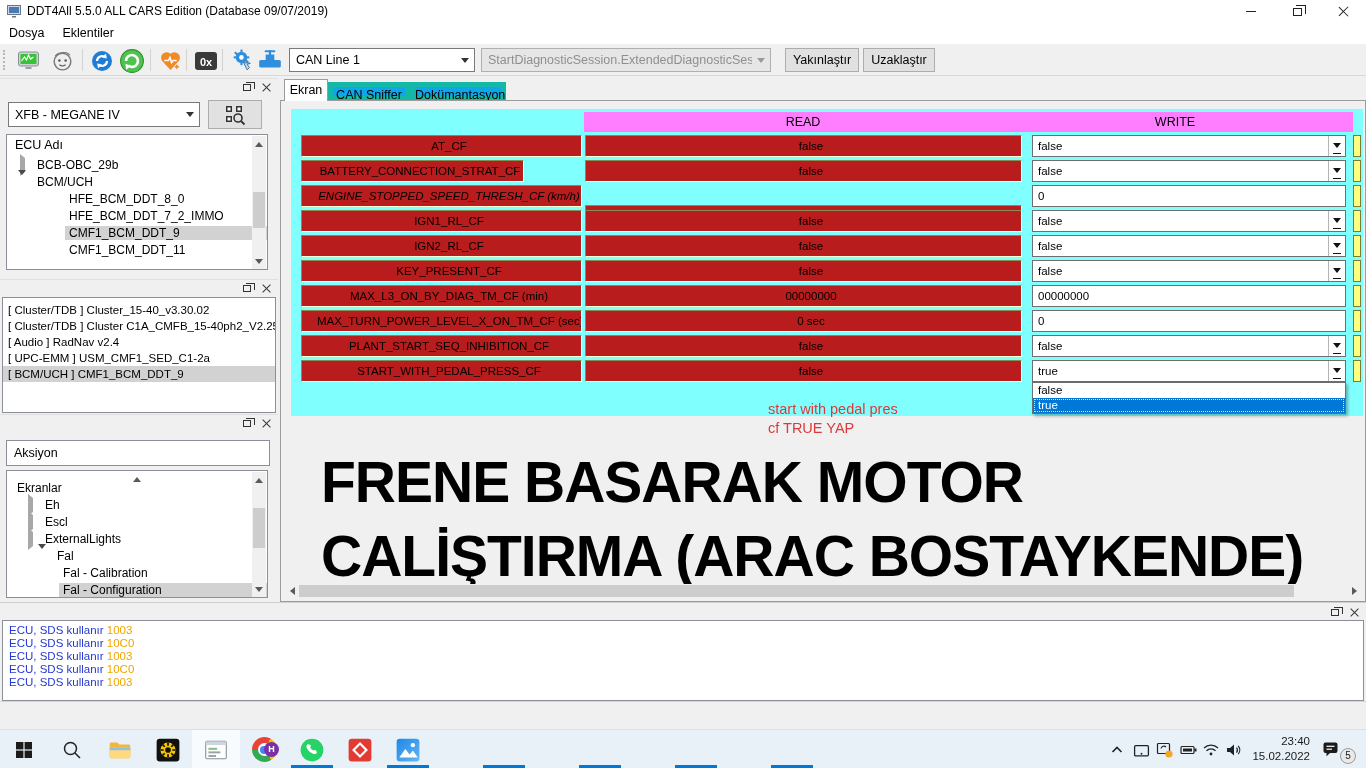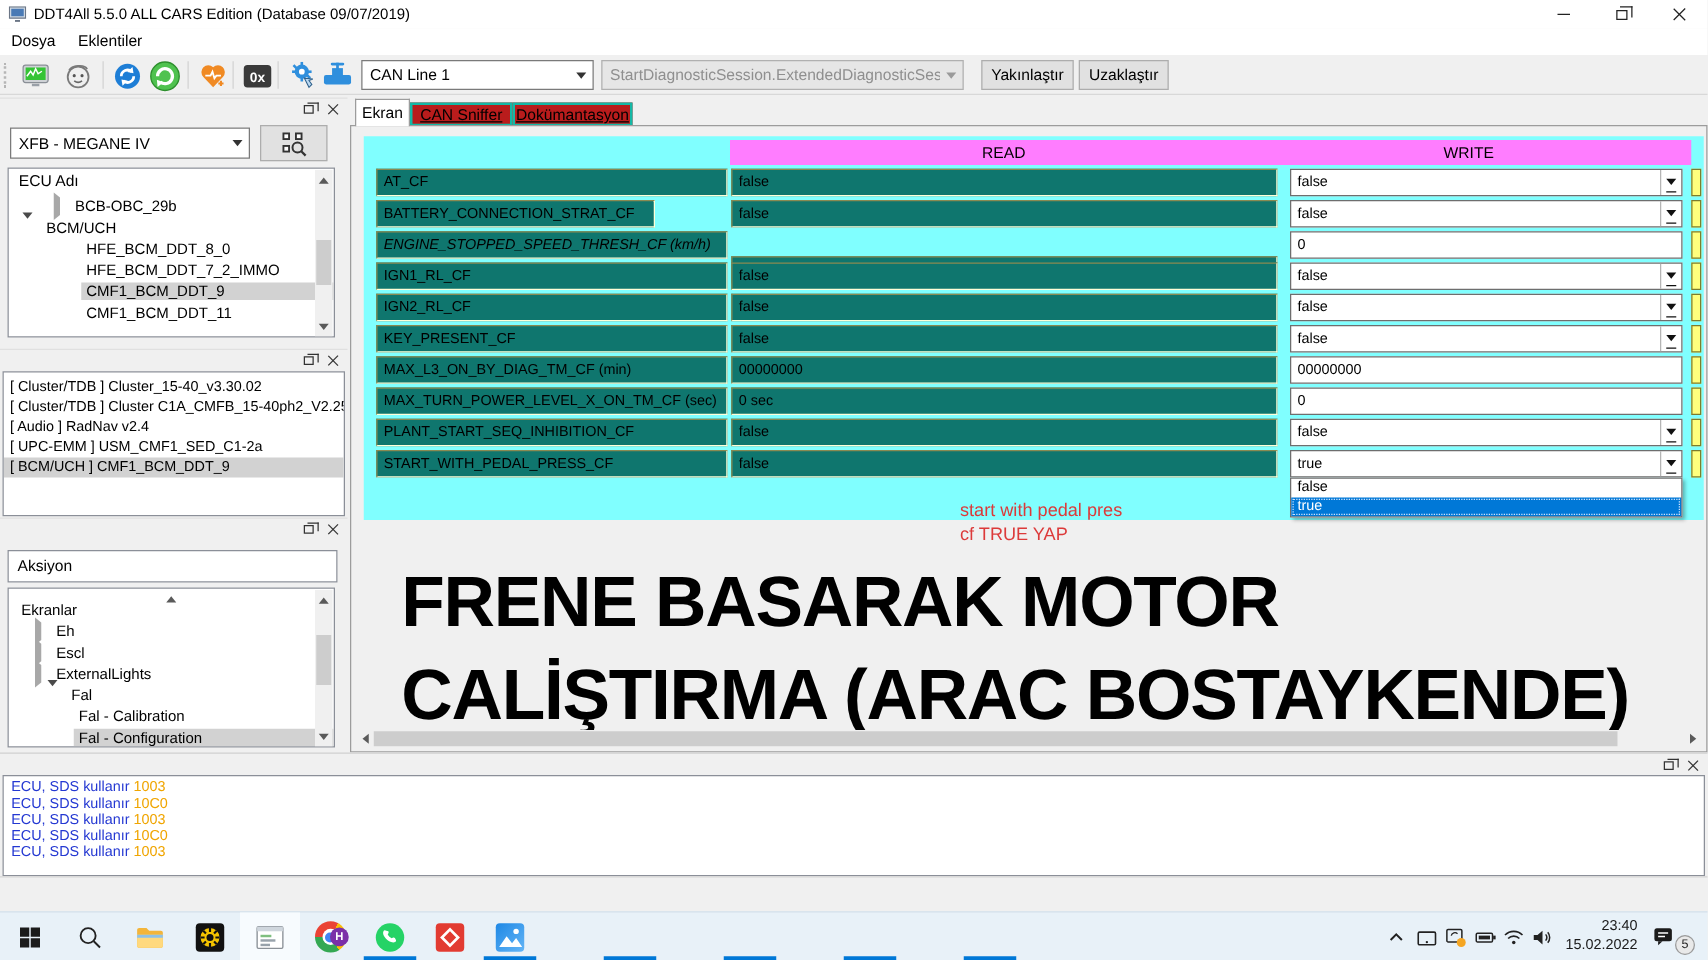--- a/index.html
+++ b/index.html
@@ -49,26 +49,26 @@
   .vscroll { position:absolute; right:1px; top:1px; width:14px; background:#f0f0f0; }
   .sb-arrow { position:absolute; left:0; width:14px; height:13px; display:flex; align-items:center; justify-content:center; }
   .tri-up-s { width:0;height:0;border:4px solid transparent;border-bottom:5px solid #5a5a5a; }
   .tri-dn-s { width:0;height:0;border:4px solid transparent;border-top:5px solid #5a5a5a; }
   .tri-lf-s { width:0;height:0;border:4px solid transparent;border-right:5px solid #5a5a5a; }
   .tri-rt-s { width:0;height:0;border:4px solid transparent;border-left:5px solid #5a5a5a; }
   .sb-thumb { position:absolute; left:1px; width:12px; background:#cdcdcd; }
   
   .tab { text-align:center; font-size:12.5px; color:#000; }
   .tab-active { background:#fff; border:1px solid #9c9c9c; border-bottom:none; line-height:20px; z-index:3; }
-  .tab-inactive { background:#b91c1c; border:2px solid #14b8a6; line-height:17px;text-decoration:underline; }
+  .tab-inactive { background:#0ea5e9; border:5px solid #14b8a6; line-height:17px; }
   #tab-page { left:280px; top:100px; width:1086px; height:502px; background:#f0f0f0; border:1px solid #9c9c9c; }
   #cyan-panel { position:absolute; left:10px; top:8px; width:1072px; height:307px; background:#80FFFF; }
   .colhdr { position:absolute; top:3px; height:20px; background:#FF7DFF; text-align:center; font-size:12.5px; line-height:20px; color:#000; }
   .cell { position:absolute; font-size:11.5px; white-space:nowrap; overflow:hidden; }
-  .ycell { background:#0f766e; border:1px solid; border-color:#8a8a52 #ffffd8 #ffffd8 #8a8a52; padding:4px 0 0 5px; }
+  .ycell { background:#b91c1c; border:1px solid; border-color:#8a8a52 #ffffd8 #ffffd8 #8a8a52; padding:4px 0 0 15px;text-align:center; }
   .wcombo { position:absolute; background:#fff; border:1px solid #6e6e6e; display:flex; font-size:11.5px; }
   .wval { flex:1; padding:4px 0 0 5px; }
   .warrow { width:17px; border-left:1px solid #b5b5b5; display:flex; flex-direction:column; align-items:center; }
   .warrow::before { content:""; border:4px solid transparent; border-top:5px solid #111; margin-top:7px; }
   .warrow::after { content:""; width:8px; height:1px; background:#111; margin-top:1px; }
   .winput { position:absolute; background:#fff; border:1px solid #6e6e6e; font-size:11.5px; padding:4px 0 0 5px; }
   .mini { position:absolute; background:#FFFF7D; border:1px solid #7c7c2e; }
   .dropdown { position:absolute; left:741px; top:273px; width:314px; background:#fff; border:1px solid #6e6e6e; box-shadow:2px 2px 3px rgba(0,0,0,.3); z-index:6; }
   .dd-opt { height:15px; line-height:14px; font-size:11.5px; padding-left:5px; color:#000; }
   .dd-sel { background:#0078D7; color:#fff; outline:1px dotted #cfe3ff; outline-offset:-2px; }
@@ -237,21 +237,21 @@
           <rect x="13.5" y="3.5" width="3" height="3" fill="#fff"></rect>
           <rect x="3.5" y="13.5" width="3" height="3" fill="#fff"></rect>
         </g>
         <circle cx="14" cy="14" r="4" fill="none" stroke="#333" stroke-width="1.6"></circle>
         <path d="M17 17l3.5 3.5" stroke="#333" stroke-width="1.8"></path>
       </svg>
   </div>
   <div class="abs listbox" style="left:6px; top:58px; width:262px; height:136px">
     <div style="height:21px; line-height:21px; font-size:12.5px; padding-left:8px">ECU Adı</div>
     <div id="ecu-tree">
-        <div class="tree-row" style="padding-left: 8px; margin-left: 23px;">
+        <div class="tree-row" style="padding-left: 8px;">
           <span class="chev"><span class="chev-r"></span></span>
           <span class="tree-label">BCB-OBC_29b</span>
         </div>
         <div class="tree-row" style="padding-left: 8px;">
           <span class="chev"><span class="chev-d"></span></span>
           <span class="tree-label">BCM/UCH</span>
         </div>
         <div class="tree-row" style="padding-left: 40px;">
           <span class="chev"></span>
           <span class="tree-label">HFE_BCM_DDT_8_0</span>

